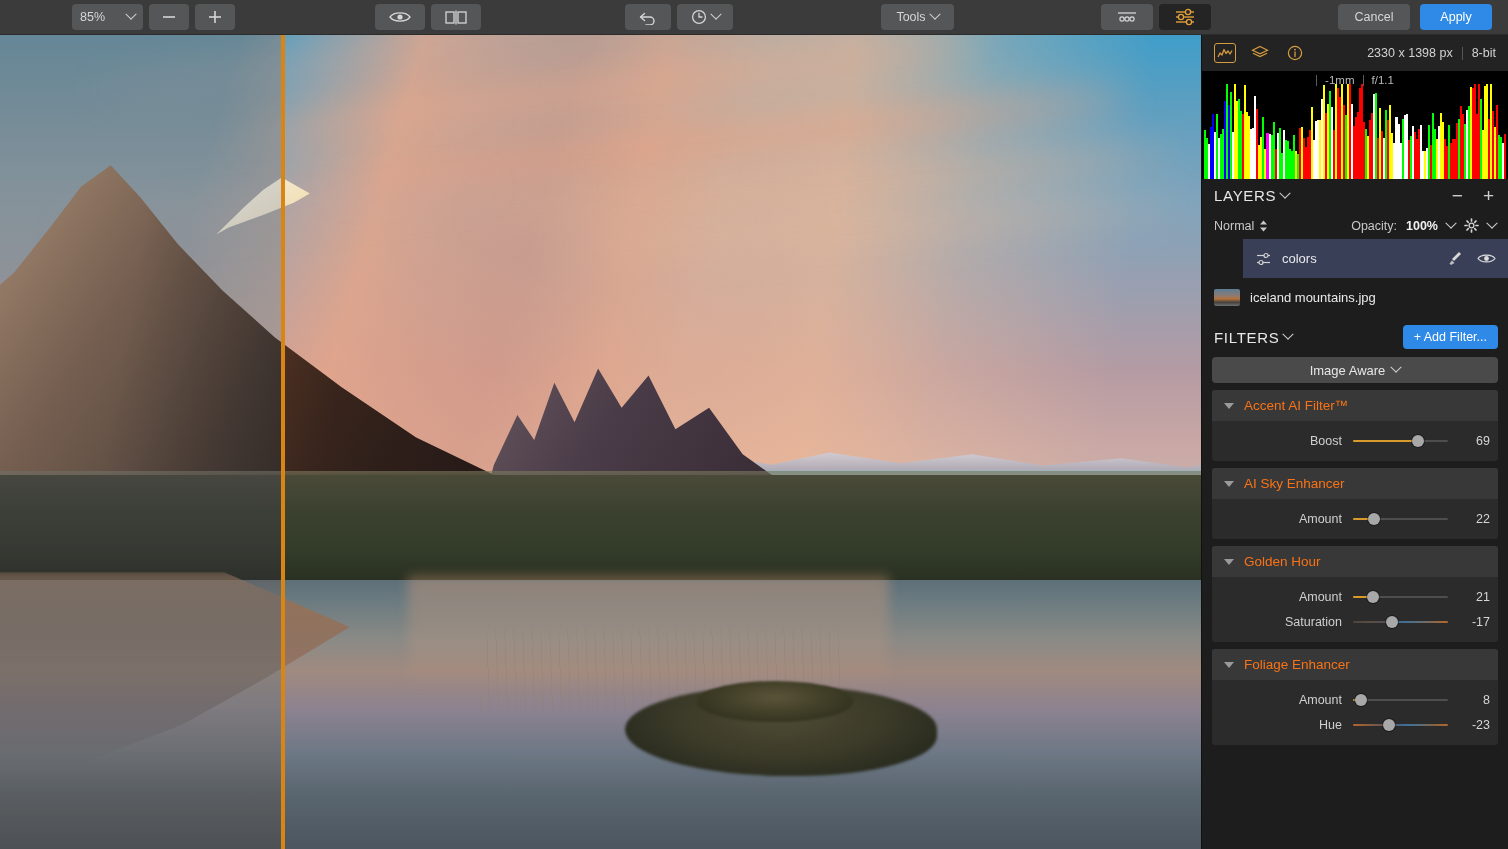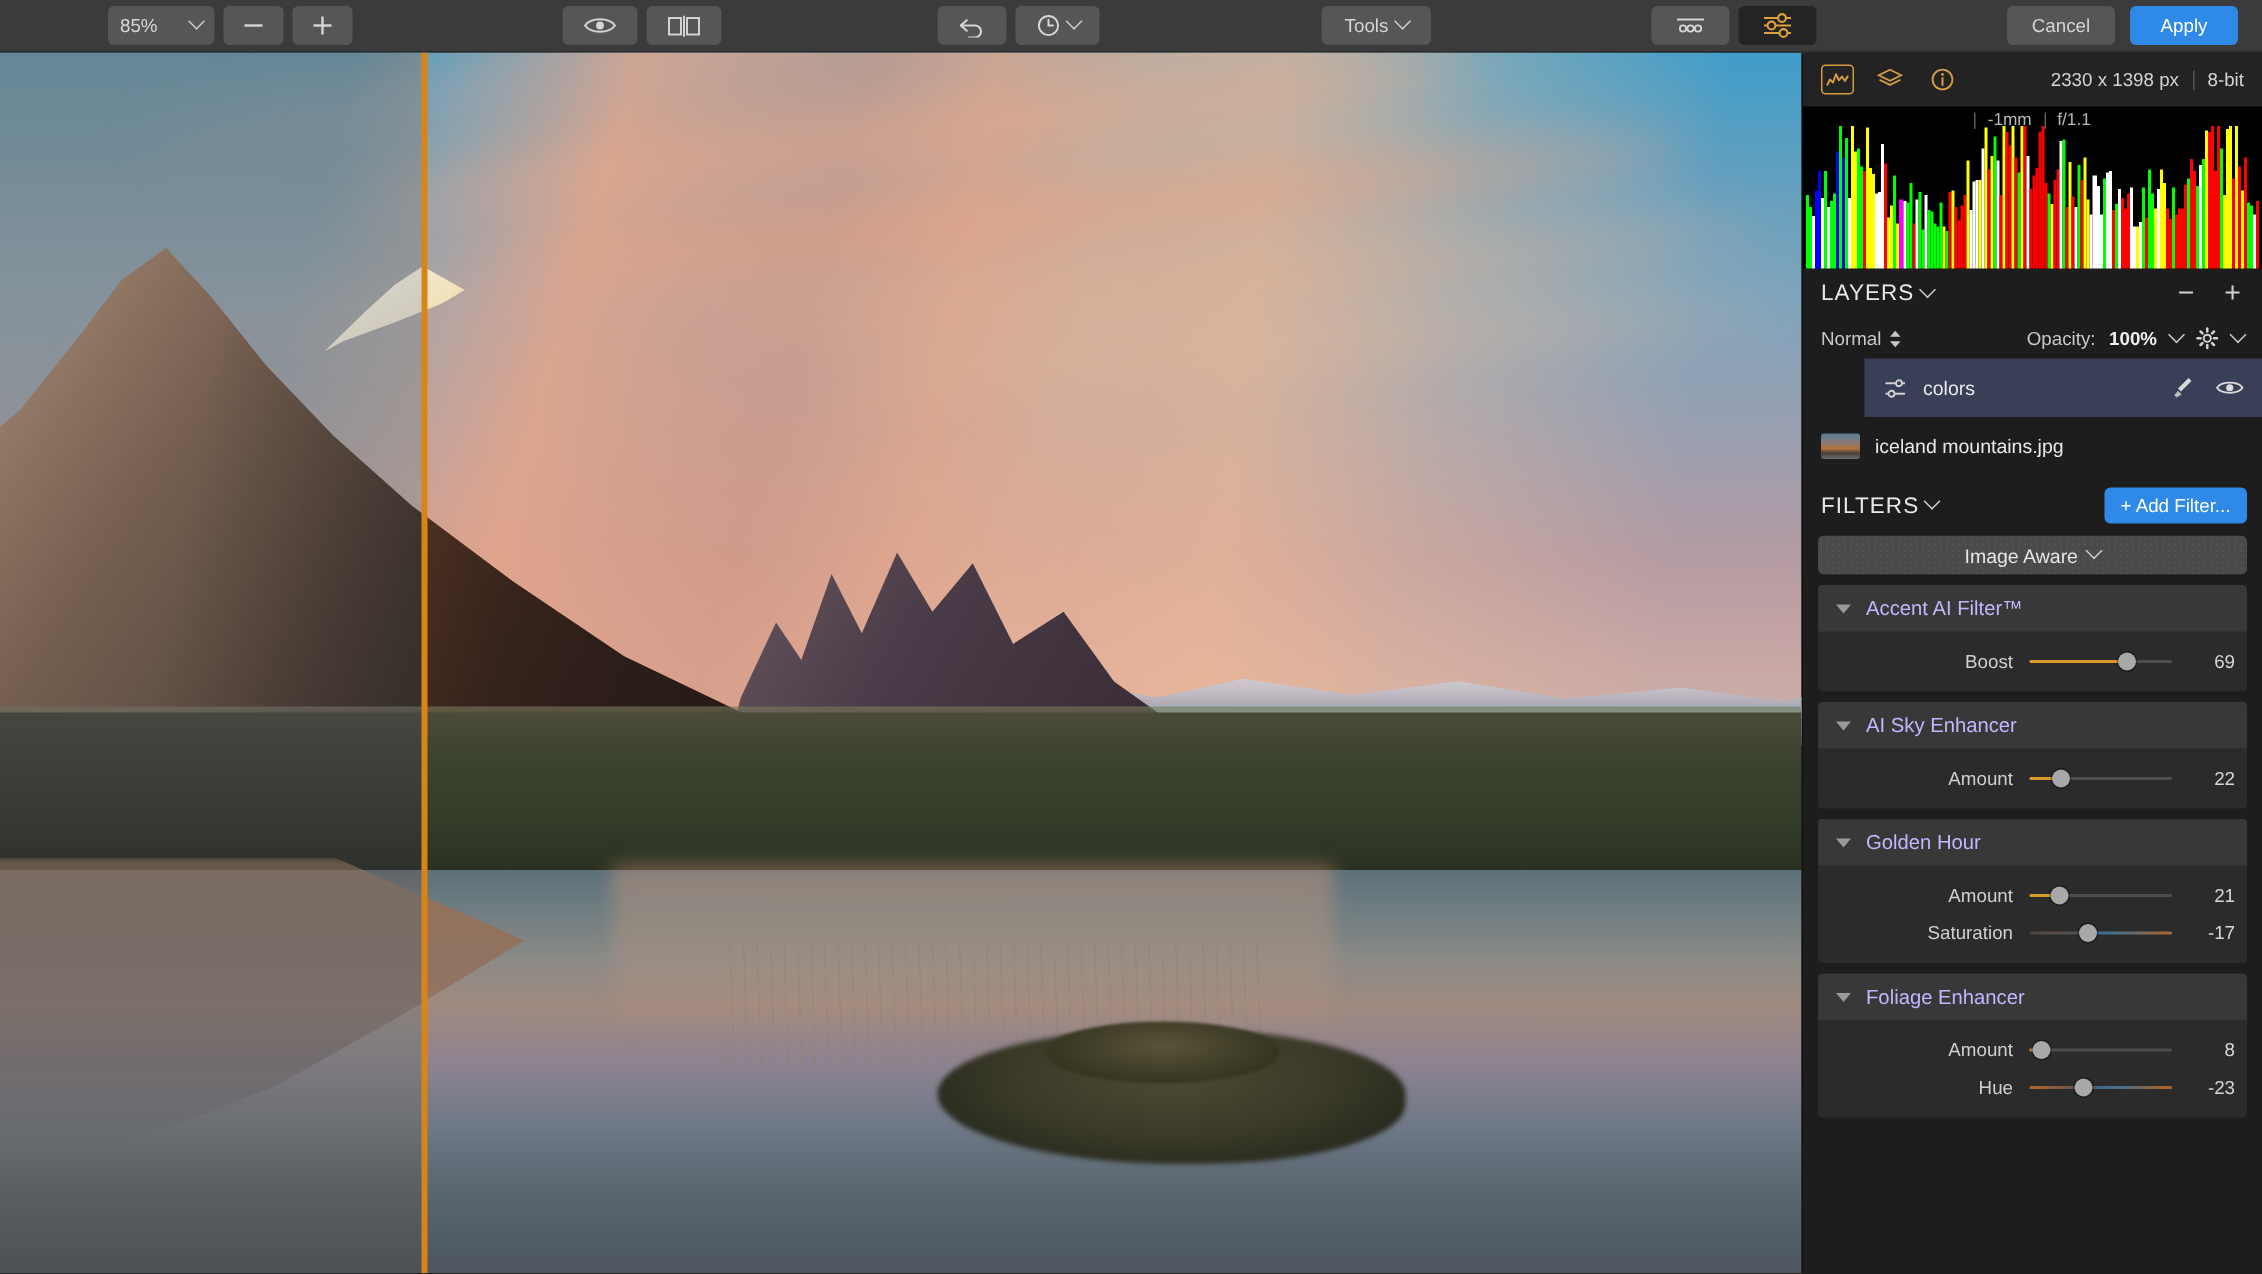--- a/index.html
+++ b/index.html
@@ -148,21 +148,21 @@
   .scroll { flex:1; overflow-y:auto; overflow-x:hidden; padding-bottom:4px; }
   .scroll::-webkit-scrollbar { width:5px; }
   .scroll::-webkit-scrollbar-track { background:#1d1d1d; }
   .scroll::-webkit-scrollbar-thumb { background:#555; border-radius:3px; }
 
   .fblock { margin:0 10px 7px; border-radius:3px; overflow:hidden; background:#2b2b2b; }
   .fhead { height:31px; display:flex; align-items:center; gap:10px; padding:0 12px; background:#383838;
     cursor:pointer; }
   .tri { width:0; height:0; border-left:5px solid transparent; border-right:5px solid transparent;
     border-top:6px solid #9a9a9a; }
-  .fname { color:#c4b5fd; font-size:13.5px; }
+  .fname { color:#f97316; font-size:13.5px; }
   .fbody { padding:7px 0 8px;margin-left:33px; }
 
   .srow { display:flex; align-items:center; height:25px; padding:0 8px 0 0; }
   .slabel { width:108px; text-align:right; color:#cfcfcf; font-size:12.5px; padding-right:11px; }
   .strack { position:relative; flex:1; height:16px; display:flex; align-items:center; cursor:pointer; }
   .sbase { position:absolute; left:0; right:0; height:2px; background:#4e4e4e; border-radius:2px; }
   .sfill { position:absolute; left:0; height:2px; background:#d79a2b; border-radius:2px; }
   .sbi { position:absolute; left:0; right:0; height:2px; border-radius:2px;
     background:linear-gradient(90deg,#4a4440 0%, #5a4d45 18%, #4f4f56 38%, #3f6d93 52%, #4d6f86 62%, #7a6a5c 80%, #b5652a 100%); }
   .sbi.hue { background:linear-gradient(90deg,#b5652a 0%, #8a5c3a 16%, #5a5258 36%, #3f6d93 54%, #4f6f84 68%, #8a6440 86%, #b5652a 100%); }

